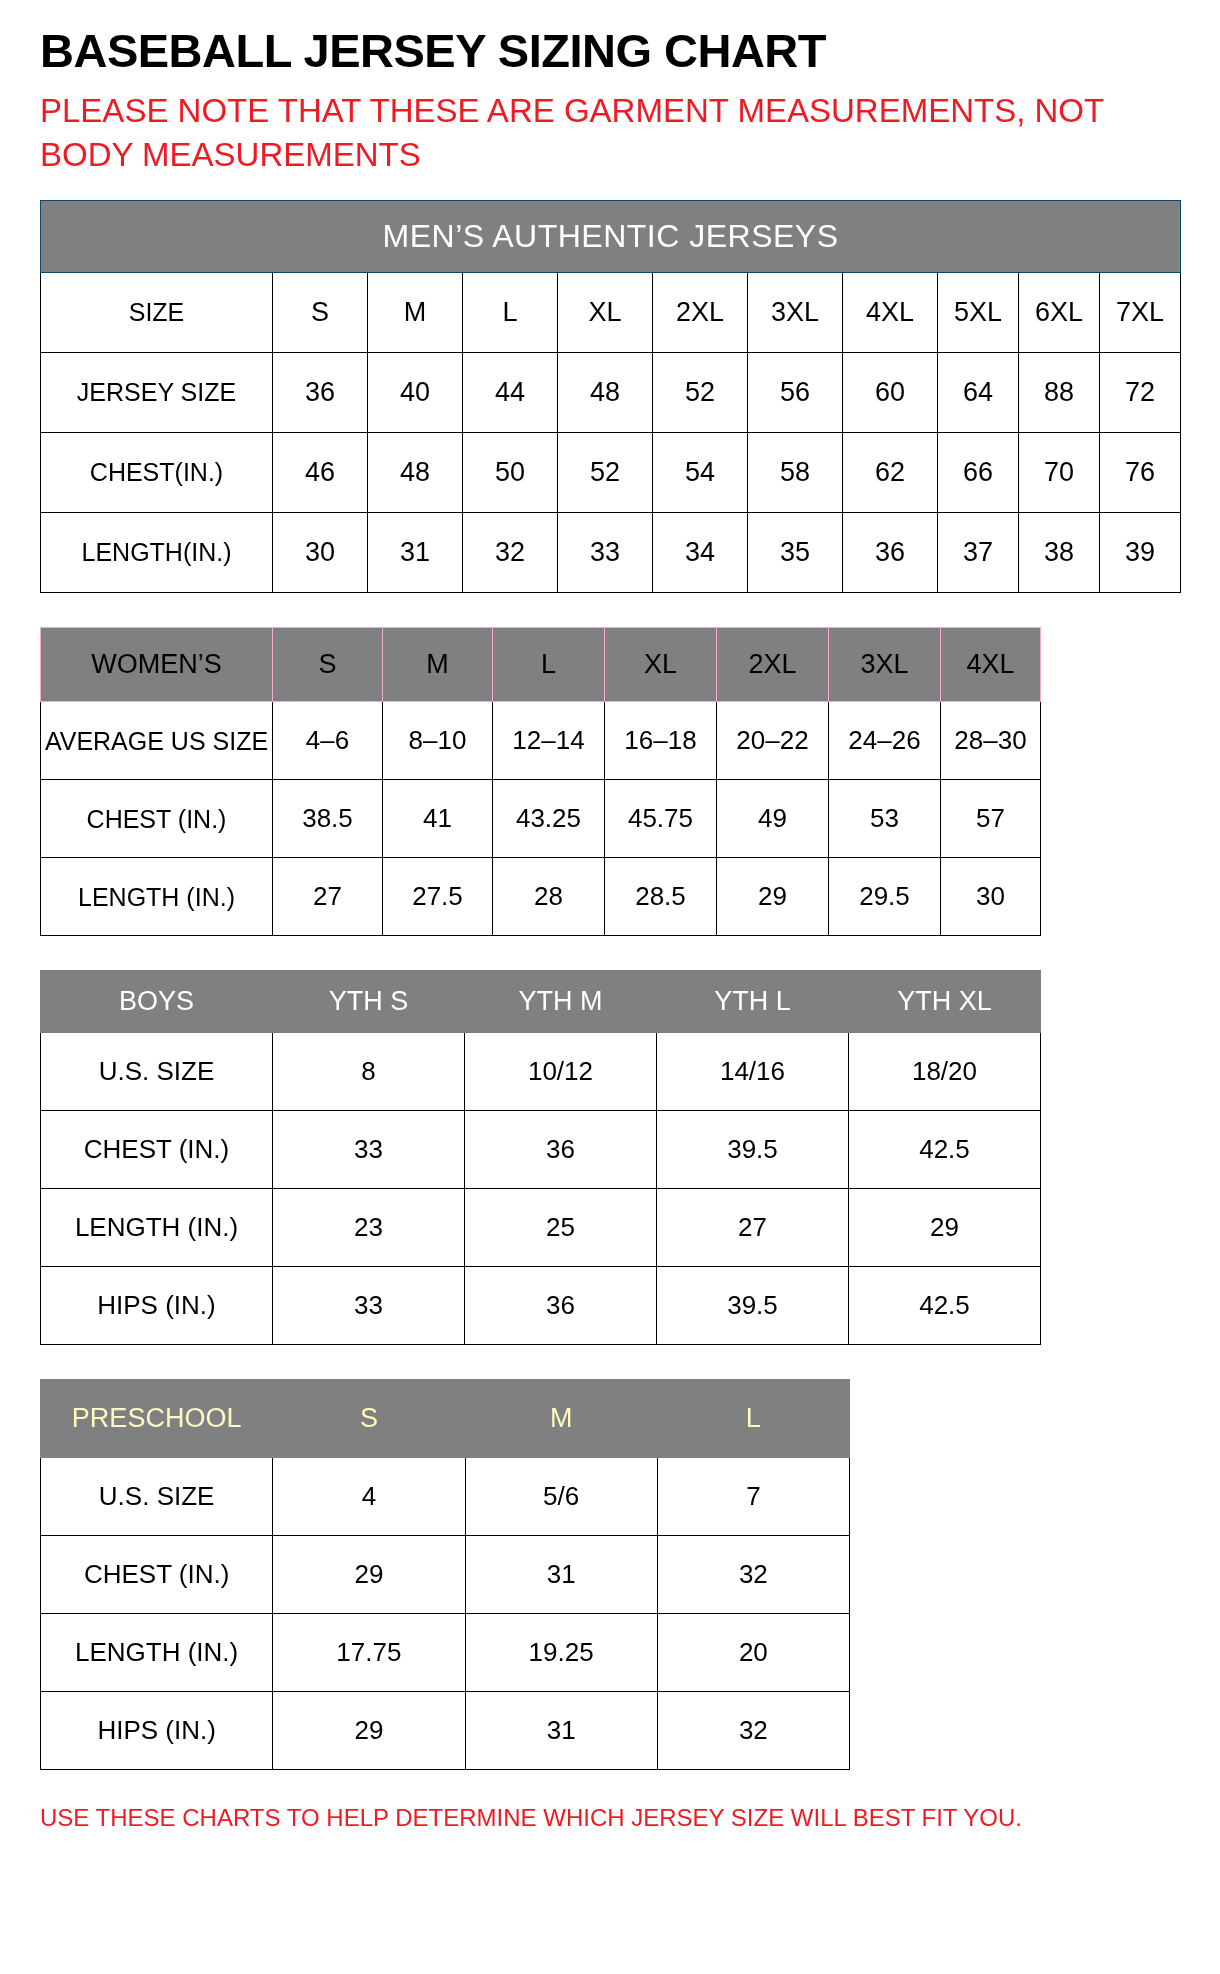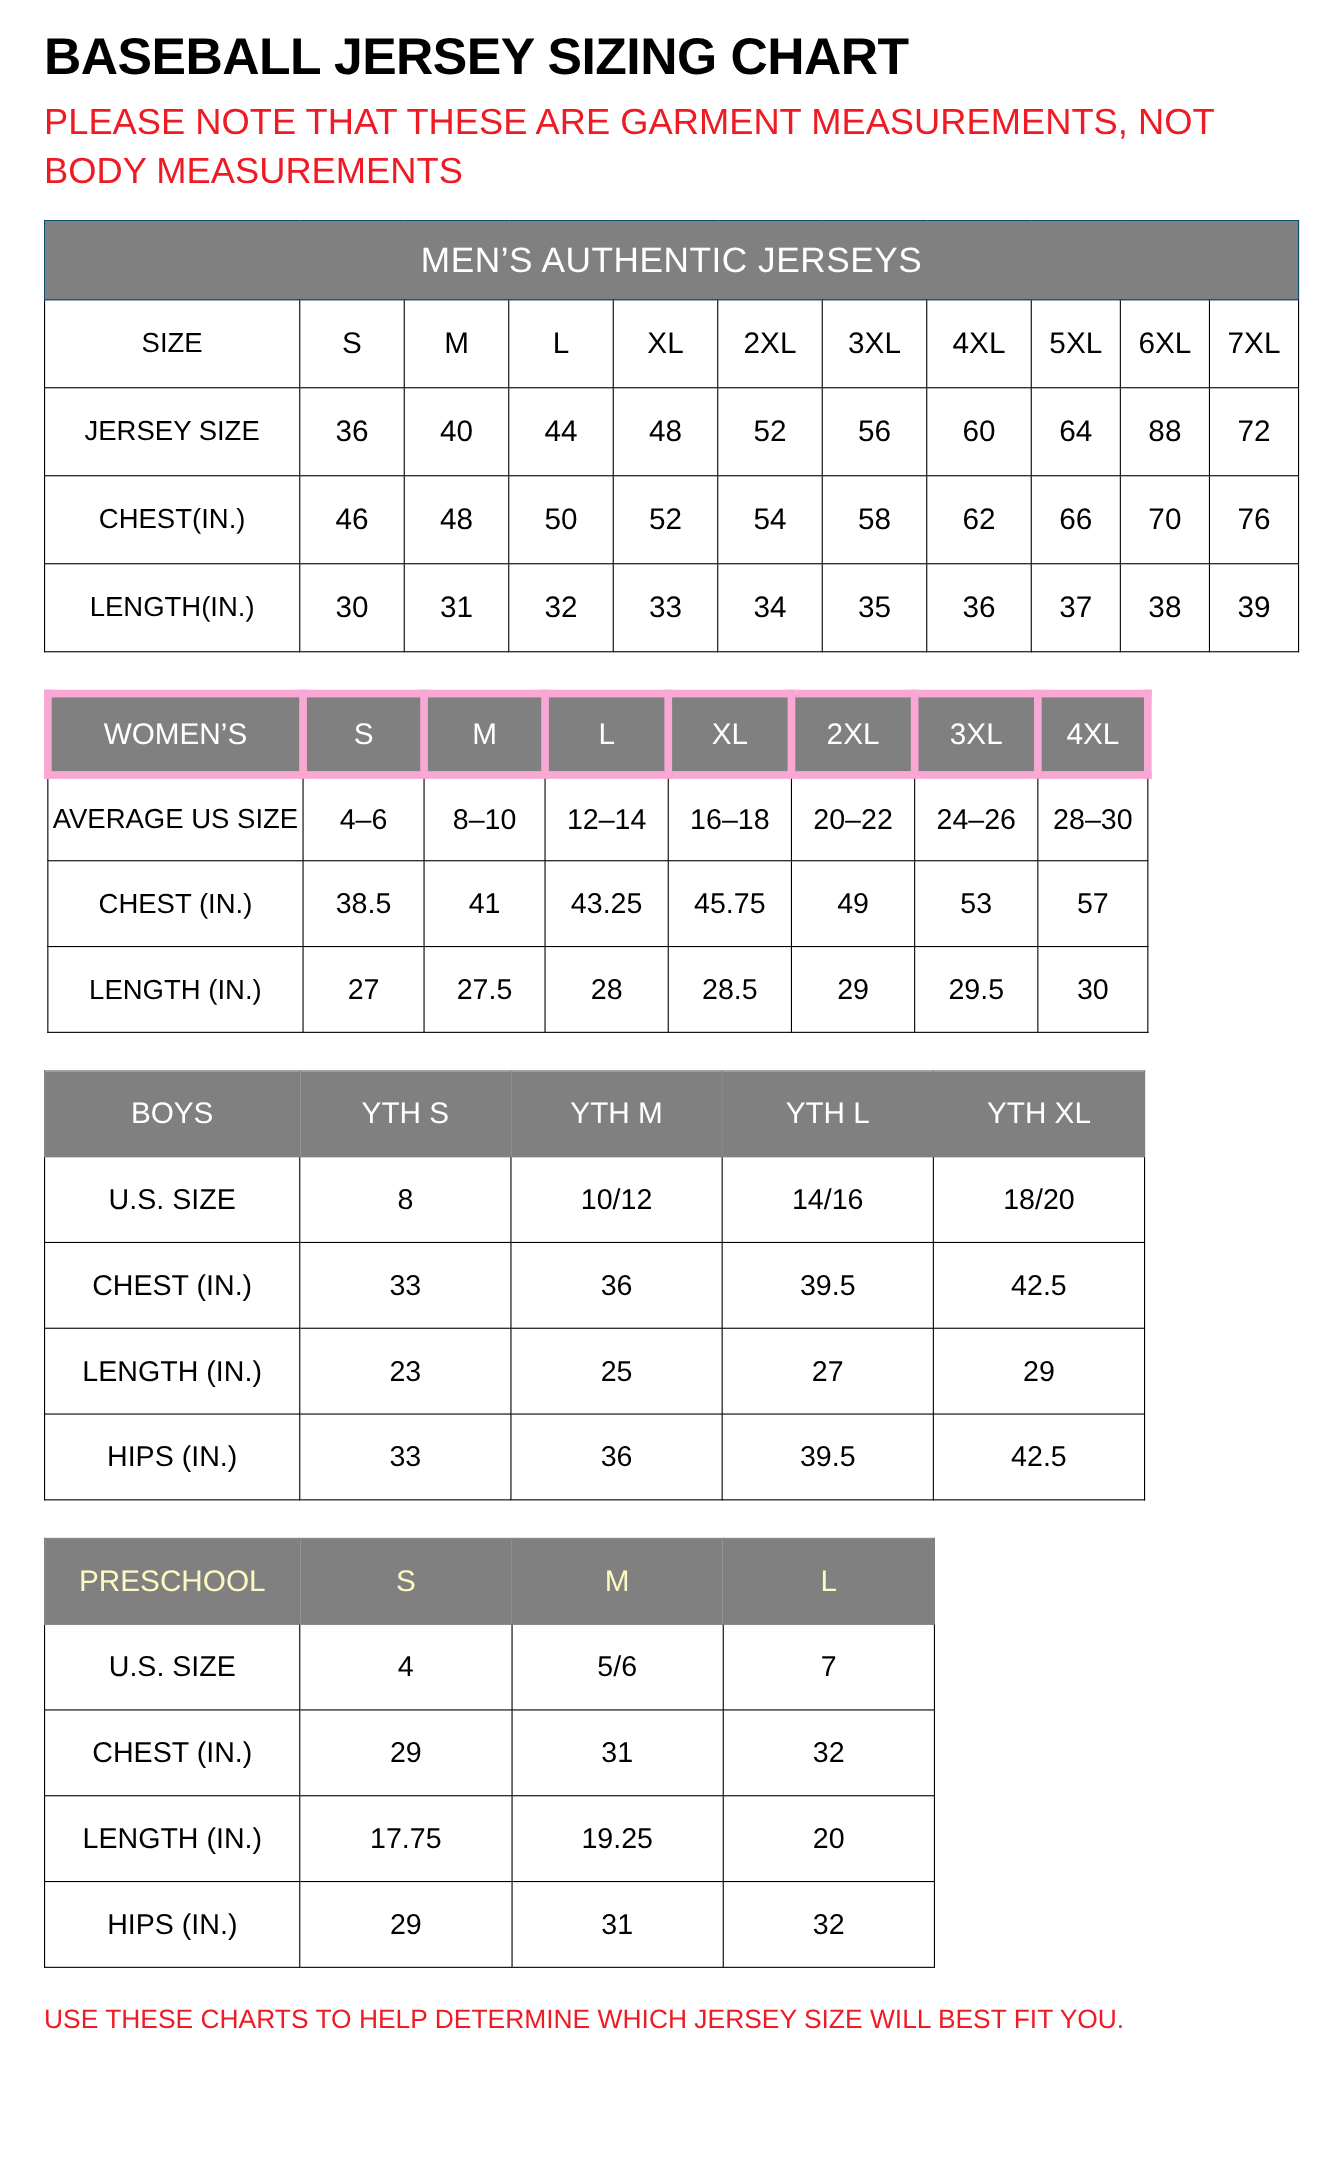--- a/index.html
+++ b/index.html
@@ -52,35 +52,35 @@
     border: 1px solid #0c4a6e;
     letter-spacing: 0.5px;
   }
   .tbl-men td { height: 80px; font-size: 27px; }
   .tbl-men td.rowhead { font-size: 25px; }
 
   
   .tbl-women { width: 1000px; }
   .tbl-women .hdr {
     background: #808080;
-    color: #ffffff;
+    color: #000000;
     font-size: 27px;
     height: 74px;
-    border: 7px solid #f9a8d4;
+    border: 1px solid #f9a8d4;
   }
   .tbl-women td { height: 78px; font-size: 26px; }
   .tbl-women td.rowhead { font-size: 25px; line-height: 1.15; }
 
   
   .tbl-boys { width: 1000px; }
   .tbl-boys .hdr {
     background: #808080;
     color: #ffffff;
     font-size: 27px;
-    height: 78px;
+    height: 62px;
     border: 1px solid #808080;
     margin-left: 25px;
   }
   .tbl-boys td { height: 78px; font-size: 26px; }
 
   
   .tbl-pre { width: 810px; }
   .tbl-pre .hdr {
     background: #808080;
     color: #fef9c3;

